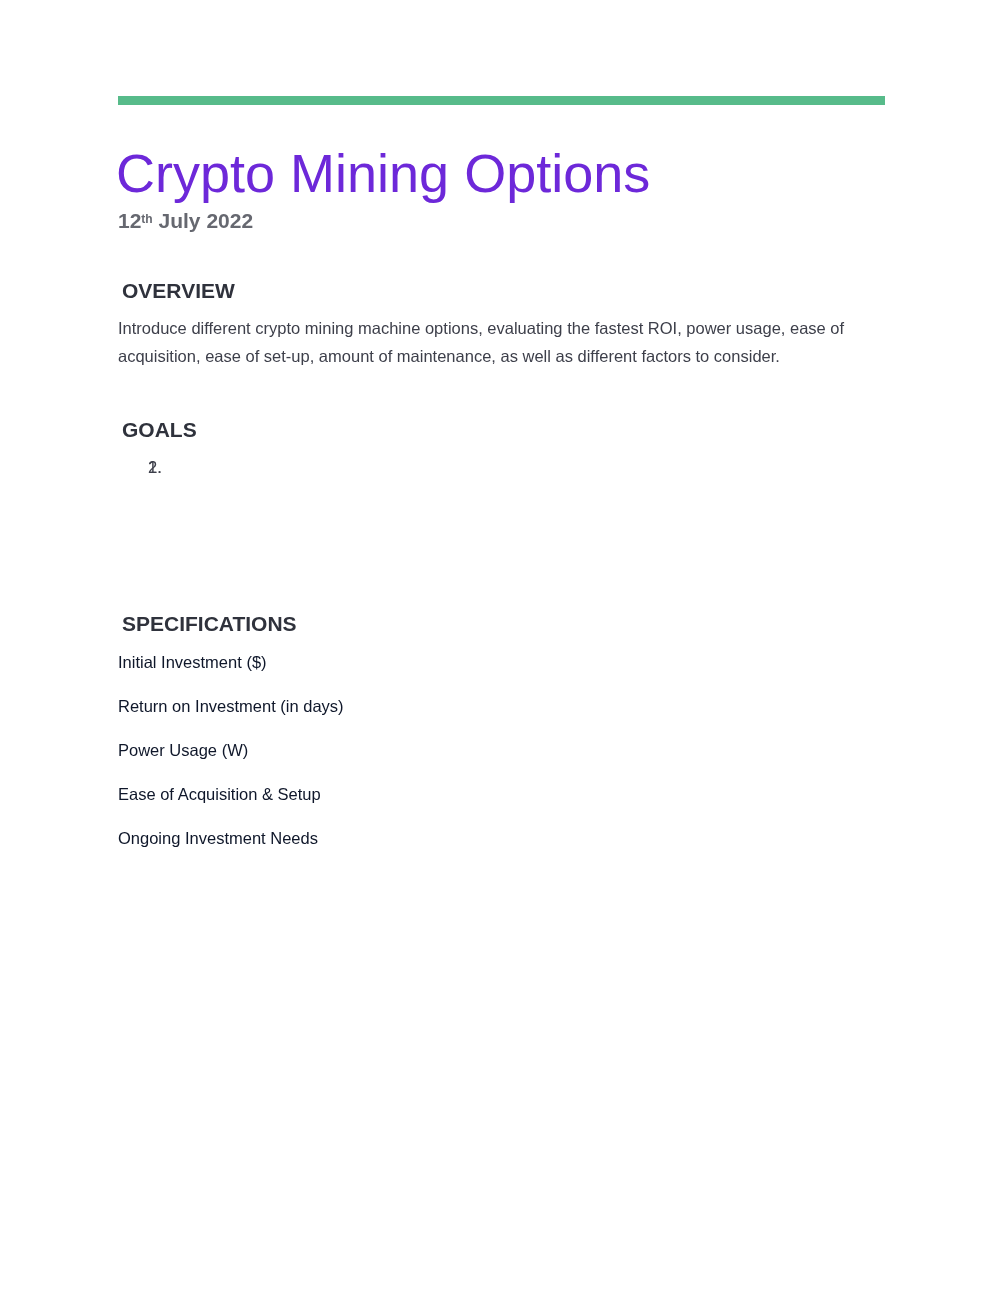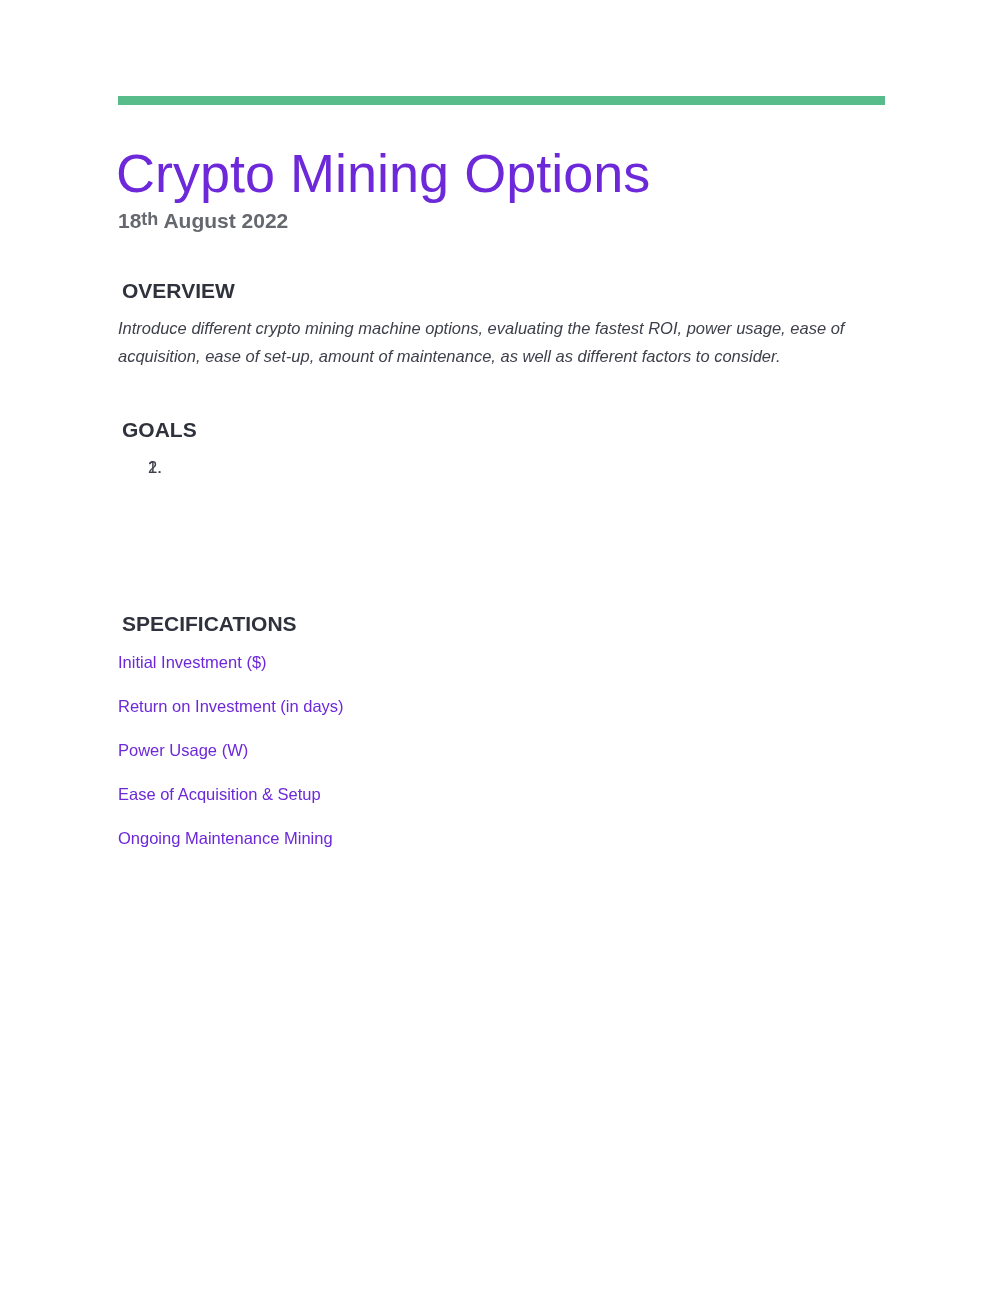--- a/index.html
+++ b/index.html
@@ -45,21 +45,21 @@
       position: absolute;
       left: 0;
       top: 207px;
       font-size: 21px;
       font-weight: bold;
       color: #666870;
       line-height: 28px;
       white-space: nowrap;
     }
     .date sup {
-      font-size: 18px;
+      font-size: 12px;
       vertical-align: top;
       position: relative;
       top: -2px;
     }
     .section-heading {
       position: absolute;
       left: 0;
       margin: 4px;
       font-size: 21px;
       font-weight: bold;
@@ -68,21 +68,20 @@
       white-space: nowrap;
     }
     .paragraph {
       position: absolute;
       left: 0;
       width: 770px;
       margin: 0;
       font-size: 16.5px;
       line-height: 28px;
       color: #3d3f4a;
-      font-style: italic;
     }
     .goals-list {
       position: absolute;
       left: 0;
       top: 453px;
       margin: 0;
       padding: 0;
       list-style: none;
       width: 770px;
     }
@@ -97,50 +96,50 @@
     .goals-list .num {
       position: absolute;
       left: 30px;
       top: 0;
     }
     .spec-item {
       position: absolute;
       left: 0;
       font-size: 16.5px;
       line-height: 22px;
-      color: #6d28d9;
+      color: #0f172a;
       white-space: nowrap;
     }
   </style>
 </head>
 <body>
 
 <div class="page">
 
   <div class="accent-bar"></div>
 
   <h1 class="title">Crypto Mining Options</h1>
 
   <div class="date">
-    <span>18</span><sup>th</sup><span> August 2022</span>
+    <span>12</span><sup>th</sup><span> July 2022</span>
   </div>
 
   <h2 class="section-heading" style="top:274px;">OVERVIEW</h2>
   <p class="paragraph" style="top:314px;">Introduce different crypto mining machine options, evaluating the fastest ROI, power usage, ease of acquisition, ease of set-up, amount of maintenance, as well as different factors to consider.</p>
 
   <h2 class="section-heading" style="top:413px;text-align:center;">GOALS</h2>
   <ol class="goals-list">
     <li>
       <span class="num">1.</span>
     </li>
     <li>
       <span class="num">2.</span>
     </li>
   </ol>
 
   <h2 class="section-heading" style="top:607px;">SPECIFICATIONS</h2>
   <div class="spec-item" style="top:651px;">Initial Investment ($)</div>
   <div class="spec-item" style="top:695px;text-align:right;">Return on Investment (in days)</div>
   <div class="spec-item" style="top:739px;">Power Usage (W)</div>
   <div class="spec-item" style="top:783px;">Ease of Acquisition &amp; Setup</div>
-  <div class="spec-item" style="top:827px;">Ongoing Maintenance Mining</div>
+  <div class="spec-item" style="top:827px;">Ongoing Investment Needs</div>
 
 </div>
 
 </body></html>

